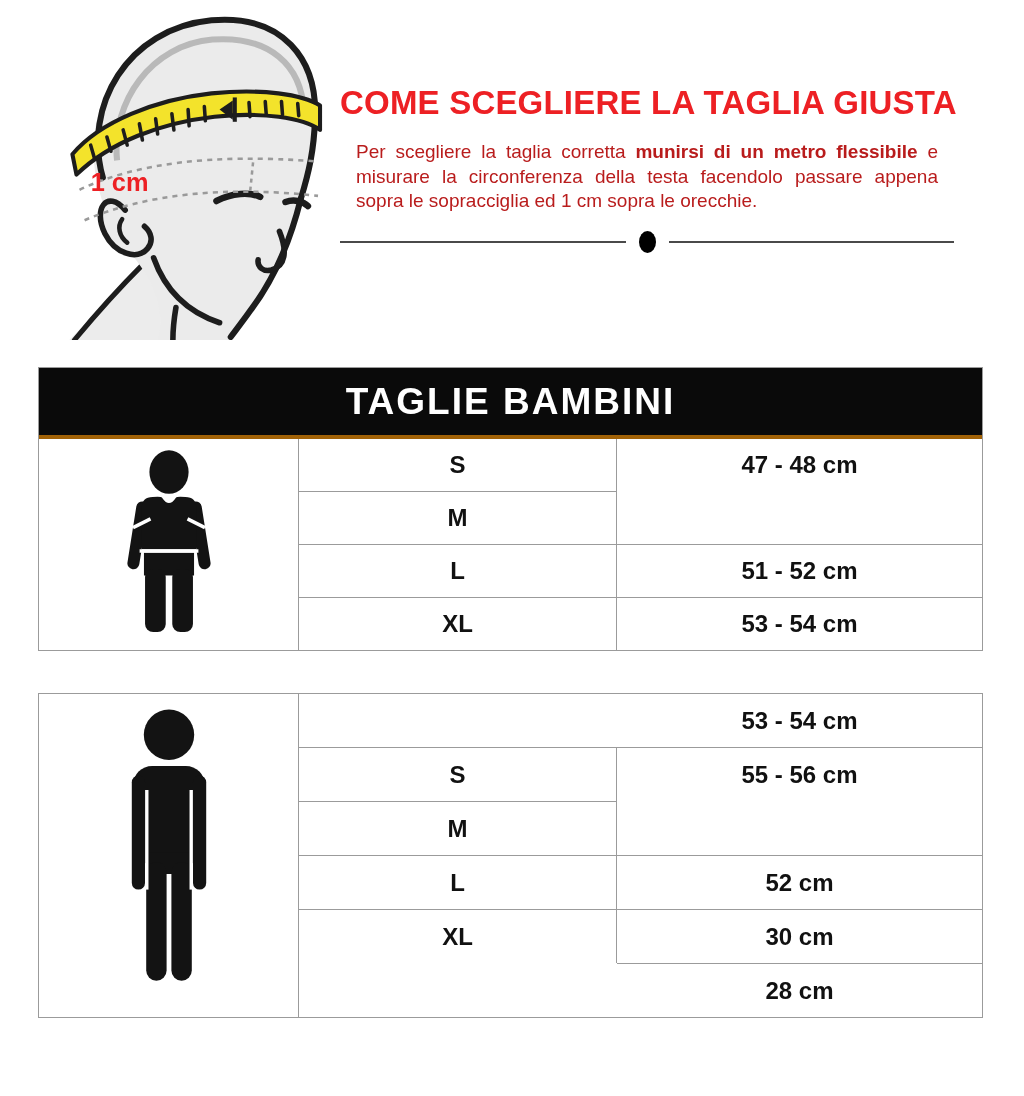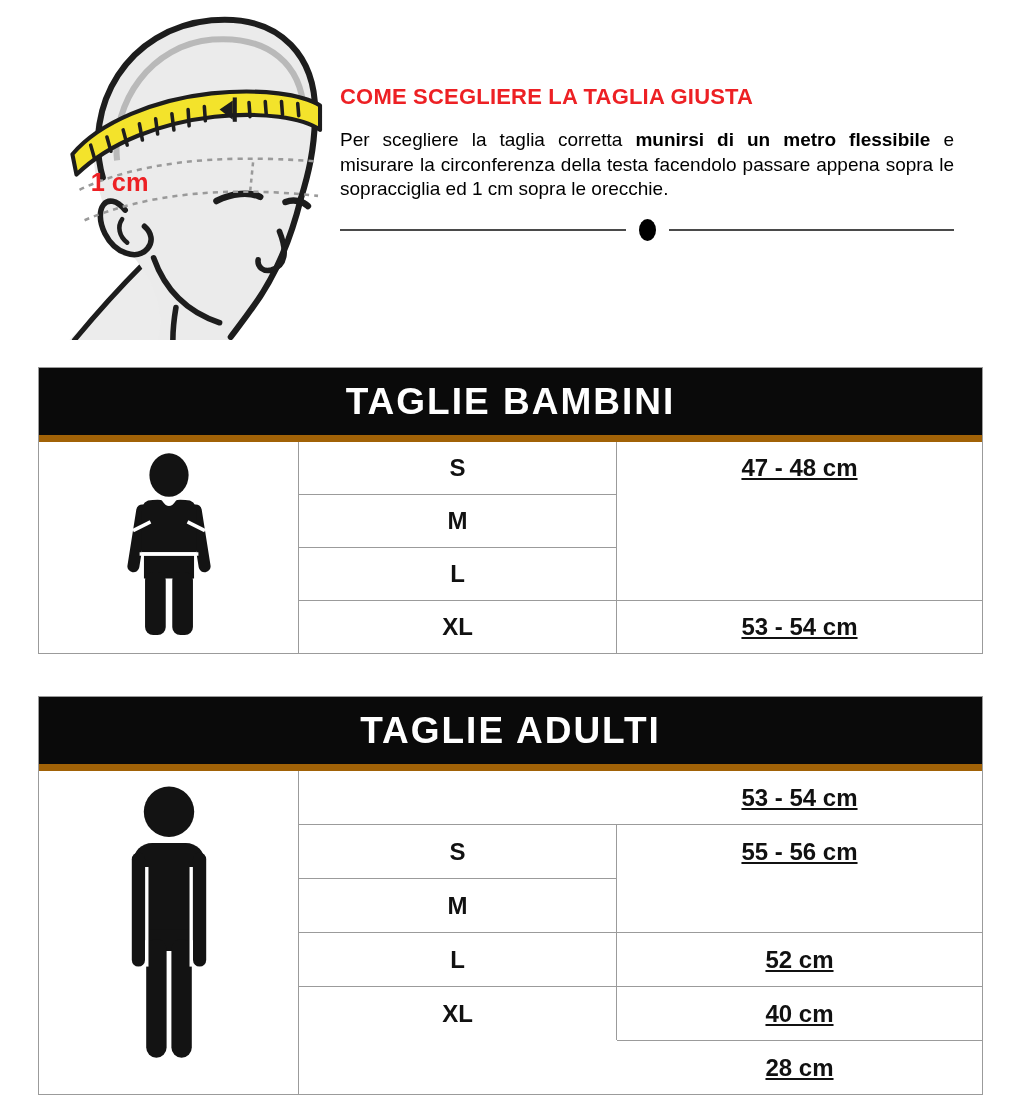--- a/index.html
+++ b/index.html
@@ -5,48 +5,48 @@
   html,body { margin:0; padding:0; }
   body {
     width:1024px; height:1096px; background:#ffffff;
     font-family:"Liberation Sans", sans-serif; color:#1f1f1f;
     overflow:hidden;
   }
   .top-section { display:flex; margin:0 70px 0 22px; }
   .figure-wrap { width:318px; flex:none; }
   .intro-col { flex:1; padding-top:84px; min-width:0; }
   .intro-heading {
-    margin:0 0 18px 0; font-size:22px; font-weight:800; letter-spacing:0.2px;
+    margin:0 0 18px 0; font-size:33px; font-weight:800; letter-spacing:0.2px;
     color:#ed2024; white-space:nowrap;
   }
-  .intro-text { margin:0; font-size:19px; line-height:24.5px; text-align:justify; color:#000000; }
+  .intro-text { margin:16px; font-size:19px; line-height:24.5px; text-align:justify; color:#b91c1c; }
   .intro-text .b { font-weight:700; }
   .divider { display:flex; align-items:center; gap:13px; margin-top:17px; height:22px; }
   .divider .line { flex:1; height:0; border-top:2px solid #4a4a4a; }
   .divider .dot { width:17px; height:22px; background:#000; border-radius:50%; }
 
   .size-section { margin:0 41px 0 38px; border:1px solid #9b9b9b; background:#fff; }
   .size-section.bambini { margin-top:23px; }
   .size-section.adulti  { margin-top:42px; }
   .section-header {
     background:#0a0a0a; color:#ffffff; height:67px; line-height:67px;
     text-align:center; font-size:37px; font-weight:700; letter-spacing:2px;
-    border-bottom:7px solid #a16207;
+    border-bottom:4px solid #a16207;
   }
   .size-table { display:grid; grid-template-columns:260px 318px auto; }
   .icon-cell {
     grid-column:1; border-right:1px solid #9b9b9b;
     display:flex; align-items:center; justify-content:center;
   }
   .cell {
     display:flex; align-items:center; justify-content:center;
     font-size:24px; font-weight:700; color:#111;
   }
   .cell.size { grid-column:2; border-right:1px solid #9b9b9b; }
-  .cell.val  { grid-column:3;text-decoration:underline; }
+  .cell.val  { grid-column:3; }
   .rows4 .cell { height:52px; }
   .rows6 .cell { height:53px; }
   .rows4 .cell.r2, .rows4 .cell.r3, .rows4 .cell.r4,
   .rows6 .cell.r2, .rows6 .cell.r3, .rows6 .cell.r4,
   .rows6 .cell.r5, .rows6 .cell.r6 { border-top:1px solid #9b9b9b; }
 </style>
 </head>
 <body>
 
 <div class="top-section">
@@ -129,27 +129,27 @@
           <path d="M22,74 L38,66"></path>
             <path d="M88,74 L72,66"></path>
           <path d="M28,95.5 L82,95.5"></path>
         </g>
       </svg>
     </div>
     <div class="cell size r1">S</div>
     <div class="cell val r1">47 - 48 cm</div>
     <div class="cell size r2">M</div>
     <div class="cell size r3">L</div>
+    <div class="cell val r3">51 - 52 cm</div>
     <div class="cell size r4">XL</div>
     <div class="cell val r4">53 - 54 cm</div>
   </div>
 </div>
 
 <div class="size-section adulti">
-  <div class="section-header">TAGLIE ADULTI</div>
   <div class="size-table rows6">
     <div class="icon-cell" style="grid-row:1 / span 6;">
       <svg width="132" height="300" viewBox="0 0 110 250">
         <g fill="#131313">
           <circle cx="55" cy="24" r="21"></circle>
           <rect x="25" y="50" width="60" height="82" rx="16"></rect>
           <rect x="24" y="58" width="11" height="95" rx="5.5"></rect>
           <rect x="75" y="58" width="11" height="95" rx="5.5"></rect>
           <rect x="36" y="122" width="38" height="18"></rect>
           <rect x="36" y="130" width="17" height="99" rx="8.5"></rect>
@@ -161,16 +161,16 @@
         </g>
       </svg>
     </div>
     <div class="cell val r1">53 - 54 cm</div>
     <div class="cell size r2">S</div>
     <div class="cell val r2">55 - 56 cm</div>
     <div class="cell size r3">M</div>
     <div class="cell size r4">L</div>
     <div class="cell val r4">52 cm</div>
     <div class="cell size r5">XL</div>
-    <div class="cell val r5">40 cm</div>
+    <div class="cell val r5">30 cm</div>
     <div class="cell val r6">28 cm</div>
   </div>
 </div>
 
 </body></html>

